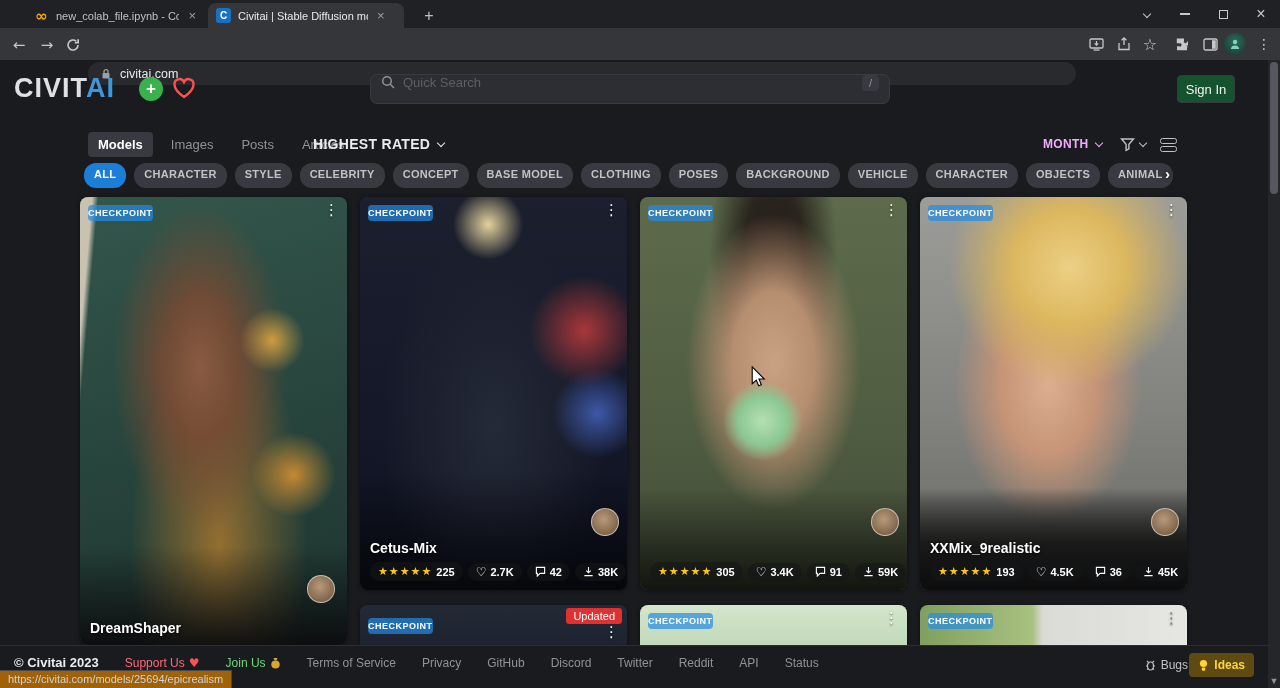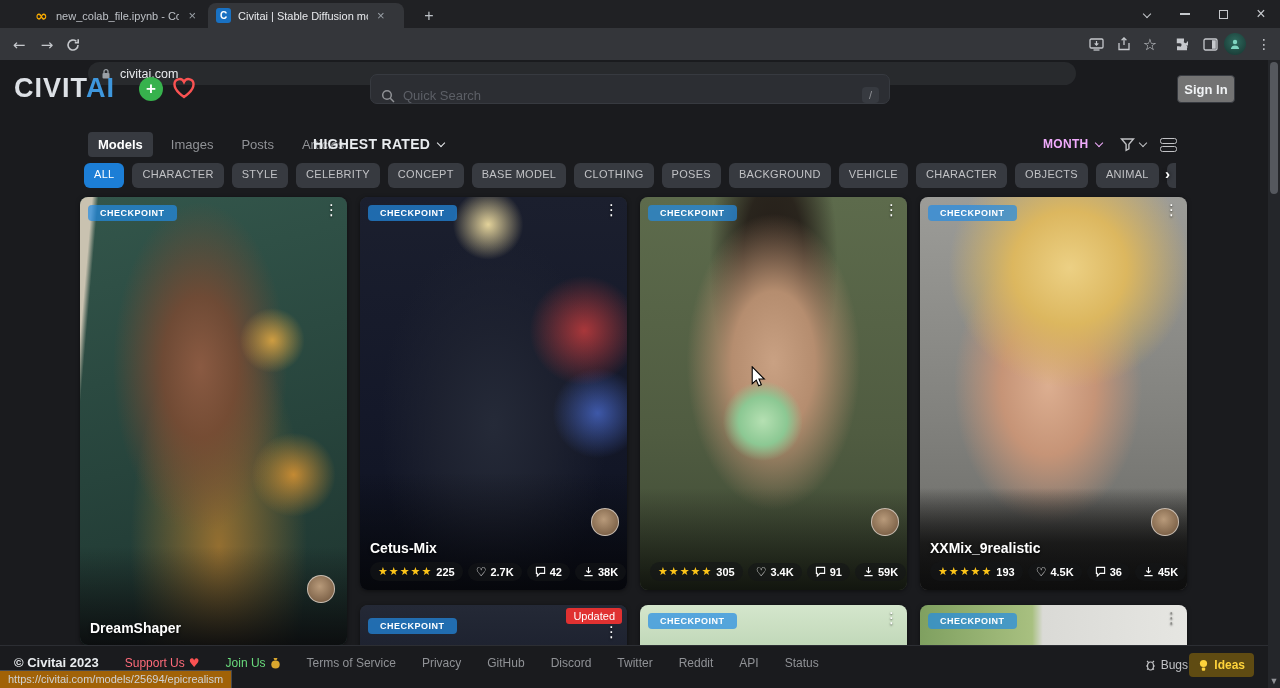--- a/index.html
+++ b/index.html
@@ -41,56 +41,56 @@
                background:radial-gradient(circle at 50% 40%, #2f6b5f, #15322e); display:flex; align-items:center; justify-content:center; }
 
   
   .logo { position:absolute; top:73px; left:14px; font-size:27px; font-weight:800; letter-spacing:1px;
           font-family:"Liberation Sans",sans-serif; }
   .logo .lm { color:#dde1e6; } .logo .la { color:#3e97dd; }
   .plusbtn { position:absolute; top:77px; left:139px; width:24px; height:24px; border-radius:50%;
              background:#37b24d; color:#fff; font-size:17px; font-weight:bold; display:flex; align-items:center; justify-content:center; }
   .heartbtn { position:absolute; top:74px; left:170px; width:28px; height:28px; display:flex; align-items:center; justify-content:center; }
   .search { position:absolute; top:74px; left:370px; width:520px; height:30px; background:#2c2e33;
-            border:1px solid #373a40; border-radius:7px; display:flex; align-items:flex-end; padding:0 10px; gap:8px; }
+            border:1px solid #373a40; border-radius:7px; display:flex; align-items:flex-start; padding:0 10px; gap:8px; }
   .search input { flex:1; background:transparent; border:none; outline:none; color:#c1c2c5; font-size:13px;
                   font-family:"Liberation Sans",sans-serif; }
   .search input::placeholder { color:#5c5f66; }
   .slashkey { background:#373a40; color:#909296; font-size:11px; border-radius:4px; padding:2px 7px; }
-  .signin { position:absolute; top:75px; left:1177px; width:58px; height:28px; background:#737373;
-            border:1px solid #373a40; border-radius:4px; color:#f1f3f5; font-size:13px; font-weight:700;
+  .signin { position:absolute; top:75px; left:1177px; width:58px; height:28px; background:#14532d;
+            border:1px solid #373a40; border-radius:4px; color:#f1f3f5; font-size:13px; font-weight:400;
             display:flex; align-items:center; justify-content:center; }
 
   
   .navtabs { position:absolute; top:132px; left:88px; display:flex; gap:8px; align-items:center; }
   .ntab { font-size:13px; color:#909296; padding:5px 10px; border-radius:4px; }
   .ntab.active { background:#373a40; color:#fff; font-weight:600; }
   .sortsel { position:absolute; top:136px; left:313px; font-size:14px; font-weight:700; color:#e9ecef;
              letter-spacing:.3px; display:flex; align-items:center; gap:8px; }
   .periodsel { position:absolute; top:137px; left:1043px; font-size:12px; font-weight:700; color:#f0abfc;
                letter-spacing:.3px; display:flex; align-items:center; gap:7px; }
   .funnelbox { position:absolute; top:137px; left:1120px; display:flex; align-items:center; gap:5px; color:#c1c2c5; }
   .layouticon { position:absolute; top:138px; left:1160px; width:17px; height:14px; }
   .layouticon .bar { width:17px; height:5.5px; border:1.4px solid #c1c2c5; border-radius:2.5px; }
   .layouticon .bar + .bar { margin-top:2.5px; }
 
   
   .chips { position:absolute; top:163px; left:84px; width:1092px; height:25px; display:flex; gap:8px; overflow:hidden; }
-  .chip { flex:0 0 auto; background:#373a40; color:#c1c2c5; font-size:11px; font-weight:400;
-          letter-spacing:.3px; padding:5px 10px; border-radius:6px; white-space:nowrap; }
+  .chip { flex:0 0 auto; background:#373a40; color:#c1c2c5; font-size:11px; font-weight:700;
+          letter-spacing:.3px; padding:5px 10px; border-radius:12px; white-space:nowrap; }
   .chip.active { background:#1c7ed6; color:#fff; }
   .chips-arrow { position:absolute; top:165px; left:1165px; color:#fff; font-size:15px; font-weight:bold;
                  text-shadow:0 0 4px #000; }
 
   
   .card { position:absolute; width:267px; border-radius:8px; overflow:hidden; background:#2c2e33;
           box-shadow:0 1px 4px rgba(0,0,0,.5); }
   .cimg { position:absolute; inset:0; }
   .badge { position:absolute; top:8px; left:8px; background:rgba(34,139,230,.7); color:#fff;
-           font-size:9px; font-weight:700; letter-spacing:.5px; padding:3px 12px; border-radius:4px; }
+           font-size:9px; font-weight:700; letter-spacing:.5px; padding:3px 0; border-radius:4px; }
   .carddots { position:absolute; top:6px; right:8px; color:#fff; font-size:15px; line-height:1;
               font-family:"DejaVu Sans",sans-serif; text-shadow:0 1px 2px rgba(0,0,0,.7); }
   .cavatar { position:absolute; width:28px; height:28px; border-radius:50%;
              background:radial-gradient(circle at 45% 40%, #b89a7a, #6a5038);
              border:1px solid rgba(255,255,255,.55); }
   .cfoot { position:absolute; left:0; right:0; bottom:0; padding:8px 10px 9px; }
   .ctitle { font-size:14px; font-weight:700; color:#fff; text-shadow:0 1px 3px rgba(0,0,0,.8); }
   .cstats { display:flex; gap:5px; margin-top:6px; align-items:center; }
   .pill { background:rgba(20,21,23,.6); border-radius:10px; padding:3px 8px; display:flex; align-items:center;
           gap:4px; font-size:11px; font-weight:600; color:#fff; }

